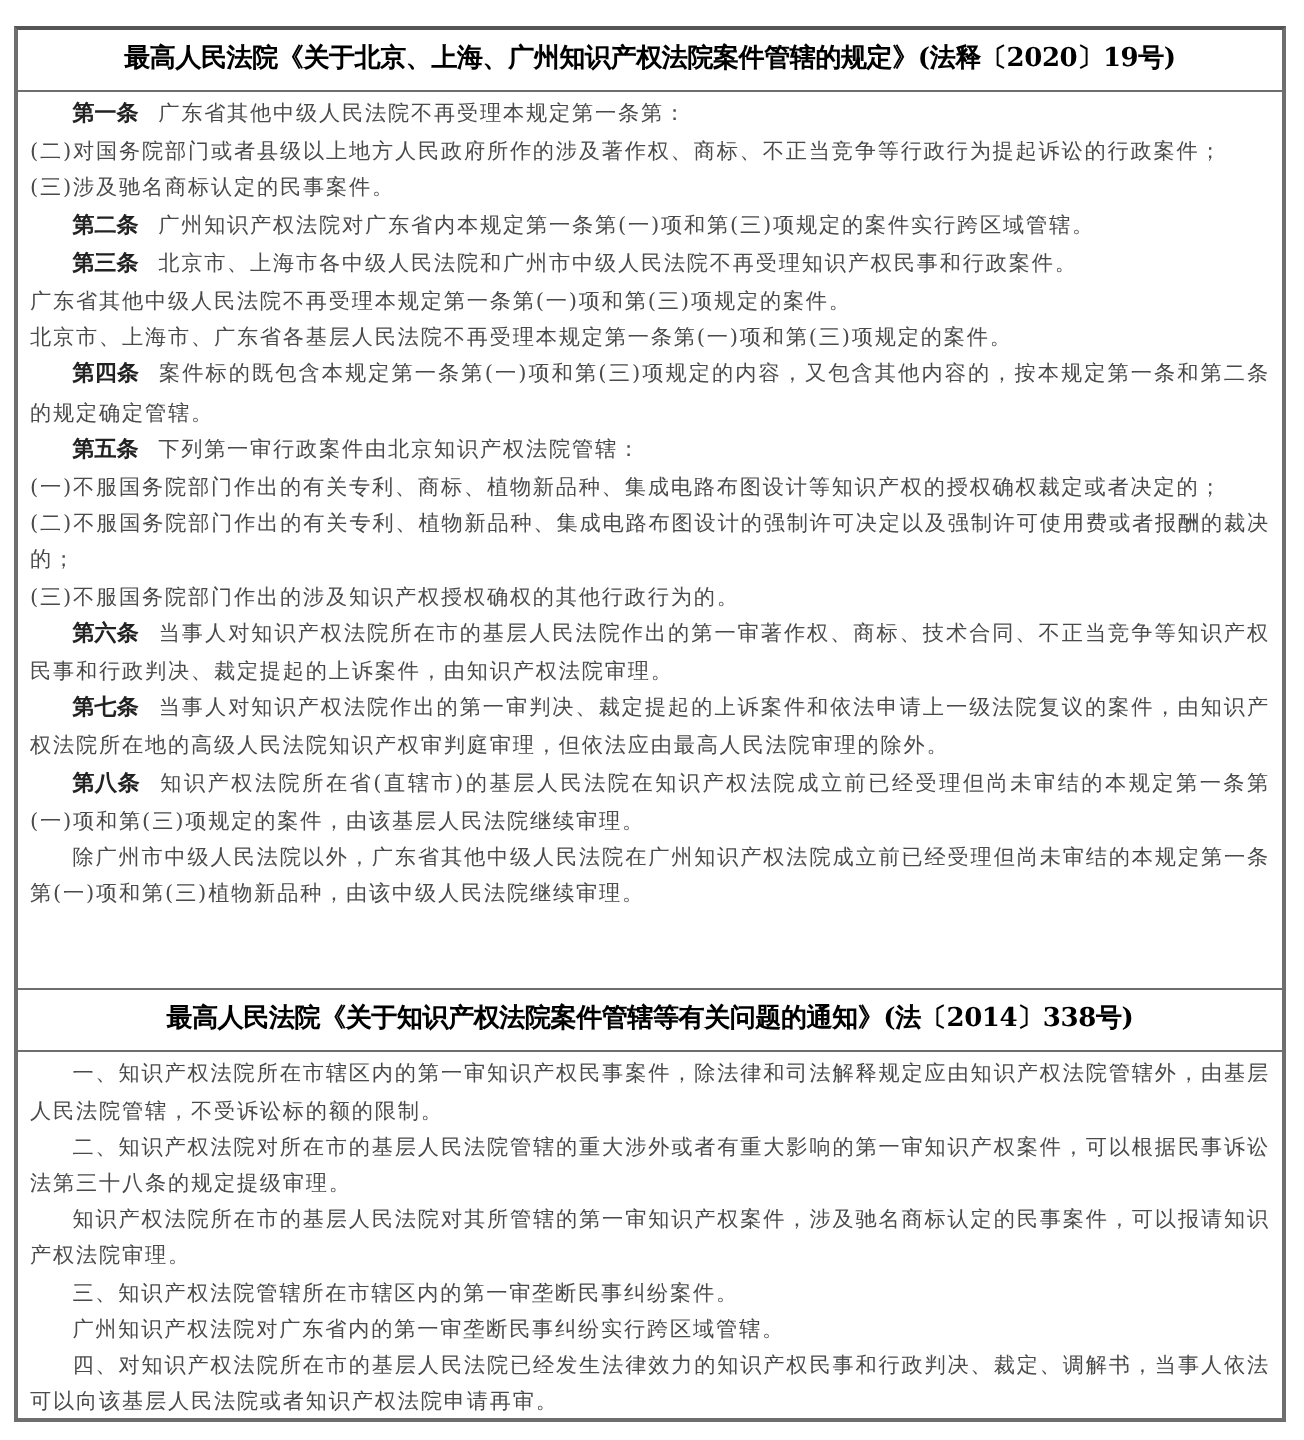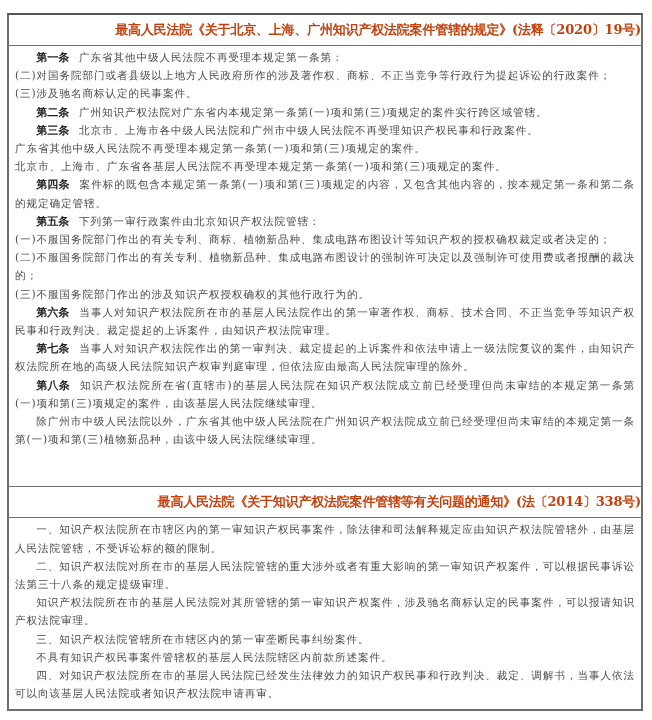--- a/index.html
+++ b/index.html
@@ -1,28 +1,28 @@
 <!DOCTYPE html>
 <html><head>
 <meta charset="utf-8">
 <style>
   html, body { margin:0; padding:0; background:#ffffff; }
   body { width:652px; height:720px; position:relative; overflow:hidden;
          font-family:"DejaVu Serif", "Liberation Serif", serif; color:#4a4a4a; }
   .frame { position:absolute; left:7px; top:13px; width:636px; height:698px;
            border:2px solid #6e6e6e; border-top:2px solid #555; box-sizing:border-box; }
-  .title { height:30px; line-height:30px; text-align:right; font-weight:bold;
-           font-size:13px; color:#c2410c; border-bottom:1.5px solid #6e6e6e; white-space:nowrap;
+  .title { height:30px; line-height:30px; text-align:center; font-weight:bold;
+           font-size:13px; color:#000000; border-bottom:1.5px solid #6e6e6e; white-space:nowrap;
            letter-spacing:-0.2px; }
   .title2 { border-top:1.5px solid #6e6e6e;margin-top:36px; }
   .sec { padding:2px 6px 2px 6px; }
   .p { font-size:10.6px; line-height:18.2px; margin:0; letter-spacing:0.9px; text-align:justify; }
   .ind { text-indent:2em; }
   .ind1 { padding-left:0; }
-  .art { font-weight:bold; color:#222; font-family:Liberation Sans, sans-serif; letter-spacing:0; margin-right:0.9em; font-size:11px; }
+  .art { font-weight:bold; color:#222; font-family:Liberation Mono, monospace; letter-spacing:0; margin-right:0.9em; font-size:11px; }
 </style>
 </head>
 <body>
 
 <div class="frame">
   <div class="title">最高人民法院《关于北京、上海、广州知识产权法院案件管辖的规定》(法释〔2020〕19号)</div>
   <div class="sec" id="sec1">
       <p class="p ind"><span class="art">第一条</span><span>广东省其他中级人民法院不再受理本规定第一条第：</span></p>
       <p class="p ind1"><span>(二)对国务院部门或者县级以上地方人民政府所作的涉及著作权、商标、不正当竞争等行政行为提起诉讼的行政案件；</span></p>
       <p class="p ind1"><span>(三)涉及驰名商标认定的民事案件。</span></p>
@@ -39,16 +39,16 @@
       <p class="p ind"><span class="art">第七条</span><span>当事人对知识产权法院作出的第一审判决、裁定提起的上诉案件和依法申请上一级法院复议的案件，由知识产权法院所在地的高级人民法院知识产权审判庭审理，但依法应由最高人民法院审理的除外。</span></p>
       <p class="p ind"><span class="art">第八条</span><span>知识产权法院所在省(直辖市)的基层人民法院在知识产权法院成立前已经受理但尚未审结的本规定第一条第(一)项和第(三)项规定的案件，由该基层人民法院继续审理。</span></p>
       <p class="p ind"><span>除广州市中级人民法院以外，广东省其他中级人民法院在广州知识产权法院成立前已经受理但尚未审结的本规定第一条第(一)项和第(三)植物新品种，由该中级人民法院继续审理。</span></p>
     </div>
   <div class="title title2">最高人民法院《关于知识产权法院案件管辖等有关问题的通知》(法〔2014〕338号)</div>
   <div class="sec" id="sec2">
       <p class="p ind">一、知识产权法院所在市辖区内的第一审知识产权民事案件，除法律和司法解释规定应由知识产权法院管辖外，由基层人民法院管辖，不受诉讼标的额的限制。</p>
       <p class="p ind">二、知识产权法院对所在市的基层人民法院管辖的重大涉外或者有重大影响的第一审知识产权案件，可以根据民事诉讼法第三十八条的规定提级审理。</p>
       <p class="p ind">知识产权法院所在市的基层人民法院对其所管辖的第一审知识产权案件，涉及驰名商标认定的民事案件，可以报请知识产权法院审理。</p>
       <p class="p ind">三、知识产权法院管辖所在市辖区内的第一审垄断民事纠纷案件。</p>
-      <p class="p ind">不具有知识产权民事案件管辖权的基层人民法院辖区内前款所述案件。</p>
+      <p class="p ind">广州知识产权法院对广东省内的第一审垄断民事纠纷实行跨区域管辖。</p>
       <p class="p ind">四、对知识产权法院所在市的基层人民法院已经发生法律效力的知识产权民事和行政判决、裁定、调解书，当事人依法可以向该基层人民法院或者知识产权法院申请再审。</p>
     </div>
 </div>
 
 </body></html>

